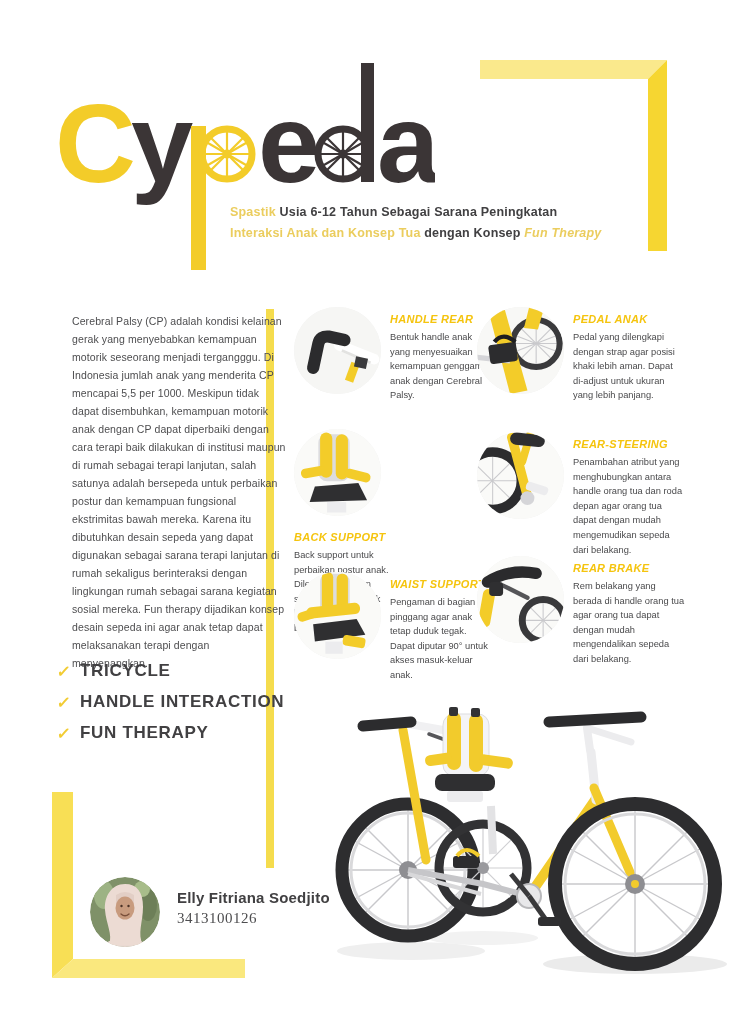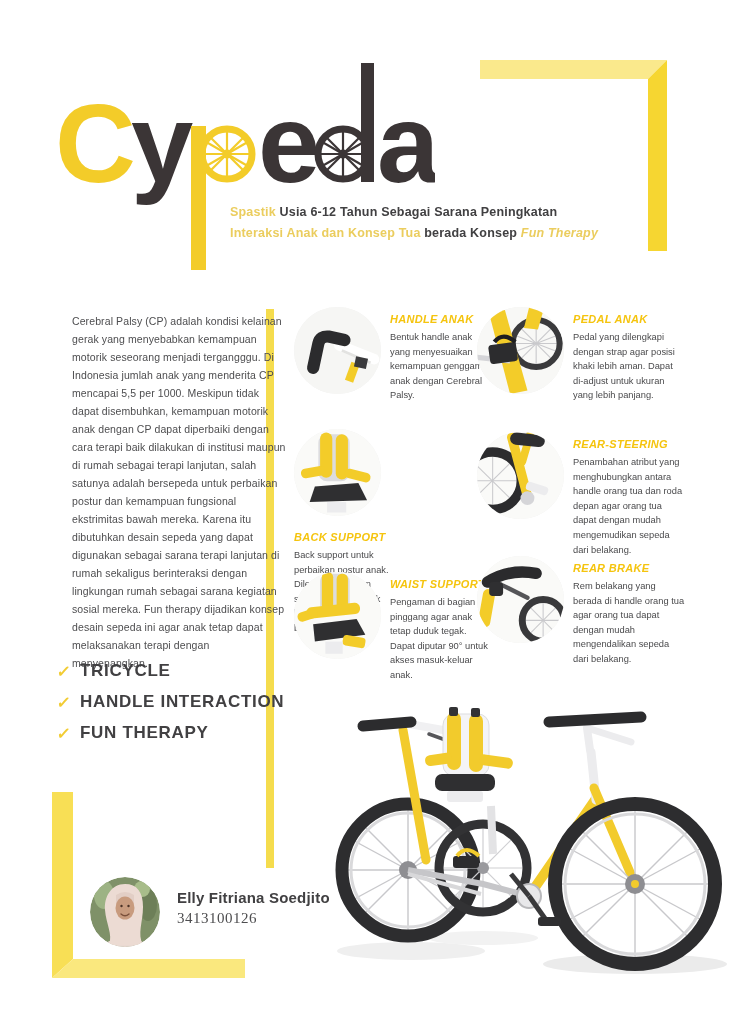--- a/index.html
+++ b/index.html
@@ -113,21 +113,21 @@
         </g>
         <circle cx="288" cy="96" r="4.5" fill="#3B3536"></circle>
         <rect x="306" y="5" width="13" height="119" fill="#3B3536"></rect>
       </g>
       <text x="322" y="124" class="lg-dark">a</text>
     </svg>
   </div>
 
   <div class="tagline">
     <div><span class="tg-y">Spastik</span><span> Usia 6-12 Tahun Sebagai Sarana Peningkatan</span></div>
-    <div><span class="tg-y">Interaksi Anak dan Konsep Tua</span><span> berada Konsep </span><span class="tg-yi">Fun Therapy</span></div>
+    <div><span class="tg-y">Interaksi Anak dan Konsep Tua</span><span> dengan Konsep </span><span class="tg-yi">Fun Therapy</span></div>
   </div>
 
   <div class="intro">Cerebral Palsy (CP) adalah kondisi kelainan gerak yang menyebabkan kemampuan motorik seseorang menjadi tergangggu. Di Indonesia jumlah anak yang menderita CP mencapai 5,5 per 1000. Meskipun tidak dapat disembuhkan, kemampuan motorik anak dengan CP dapat diperbaiki dengan cara terapi baik dilakukan di institusi maupun di rumah sebagai terapi lanjutan, salah satunya adalah bersepeda untuk perbaikan postur dan kemampuan fungsional ekstrimitas bawah mereka. Karena itu dibutuhkan desain sepeda yang dapat digunakan sebagai sarana terapi lanjutan di rumah sekaligus berinteraksi dengan lingkungan rumah sebagai sarana kegiatan sosial mereka. Fun therapy dijadikan konsep desain sepeda ini agar anak tetap dapat melaksanakan terapi dengan menyenangkan.</div>
 
   <div class="checklist">
     <div class="check-row">
       <span class="check-ic">✓</span>
       <span class="check-label">TRICYCLE</span>
     </div>
     <div class="check-row">
@@ -145,21 +145,21 @@
       <svg viewBox="0 0 100 100">
         <rect width="100" height="100" fill="#f6f6f4"></rect>
         <line x1="52" y1="44" x2="92" y2="60" stroke="#ffffff" stroke-width="12" stroke-linecap="round"></line>
         <line x1="55" y1="50" x2="88" y2="64" stroke="#e3e3e1" stroke-width="3"></line>
         <path d="M22,70 L28,42 Q30,33 40,34 L58,38" fill="none" stroke="#2b2b2d" stroke-width="14" stroke-linecap="round"></path>
         <rect x="62" y="64" width="10" height="22" fill="#F3CC29" transform="rotate(20 67 75)"></rect>
         <rect x="70" y="58" width="14" height="12" fill="#3a3a3c" transform="rotate(12 77 64)"></rect>
       </svg>
     </div>
     <div class="f-text">
-      <div class="f-title">HANDLE ANAK</div>
+      <div class="f-title">HANDLE REAR</div>
       <div class="f-body">Bentuk handle anak yang menyesuaikan kemampuan genggam anak dengan Cerebral Palsy.</div>
     </div>
   </div>
 
   <div class="feature f-b1">
     <div class="f-photo">
       <svg viewBox="0 0 100 100">
         <rect width="100" height="100" fill="#f8f8f6"></rect>
         <g stroke="#c9c9cc" stroke-width="1.3">
           <line x1="68" y1="14" x2="68" y2="70"></line>

